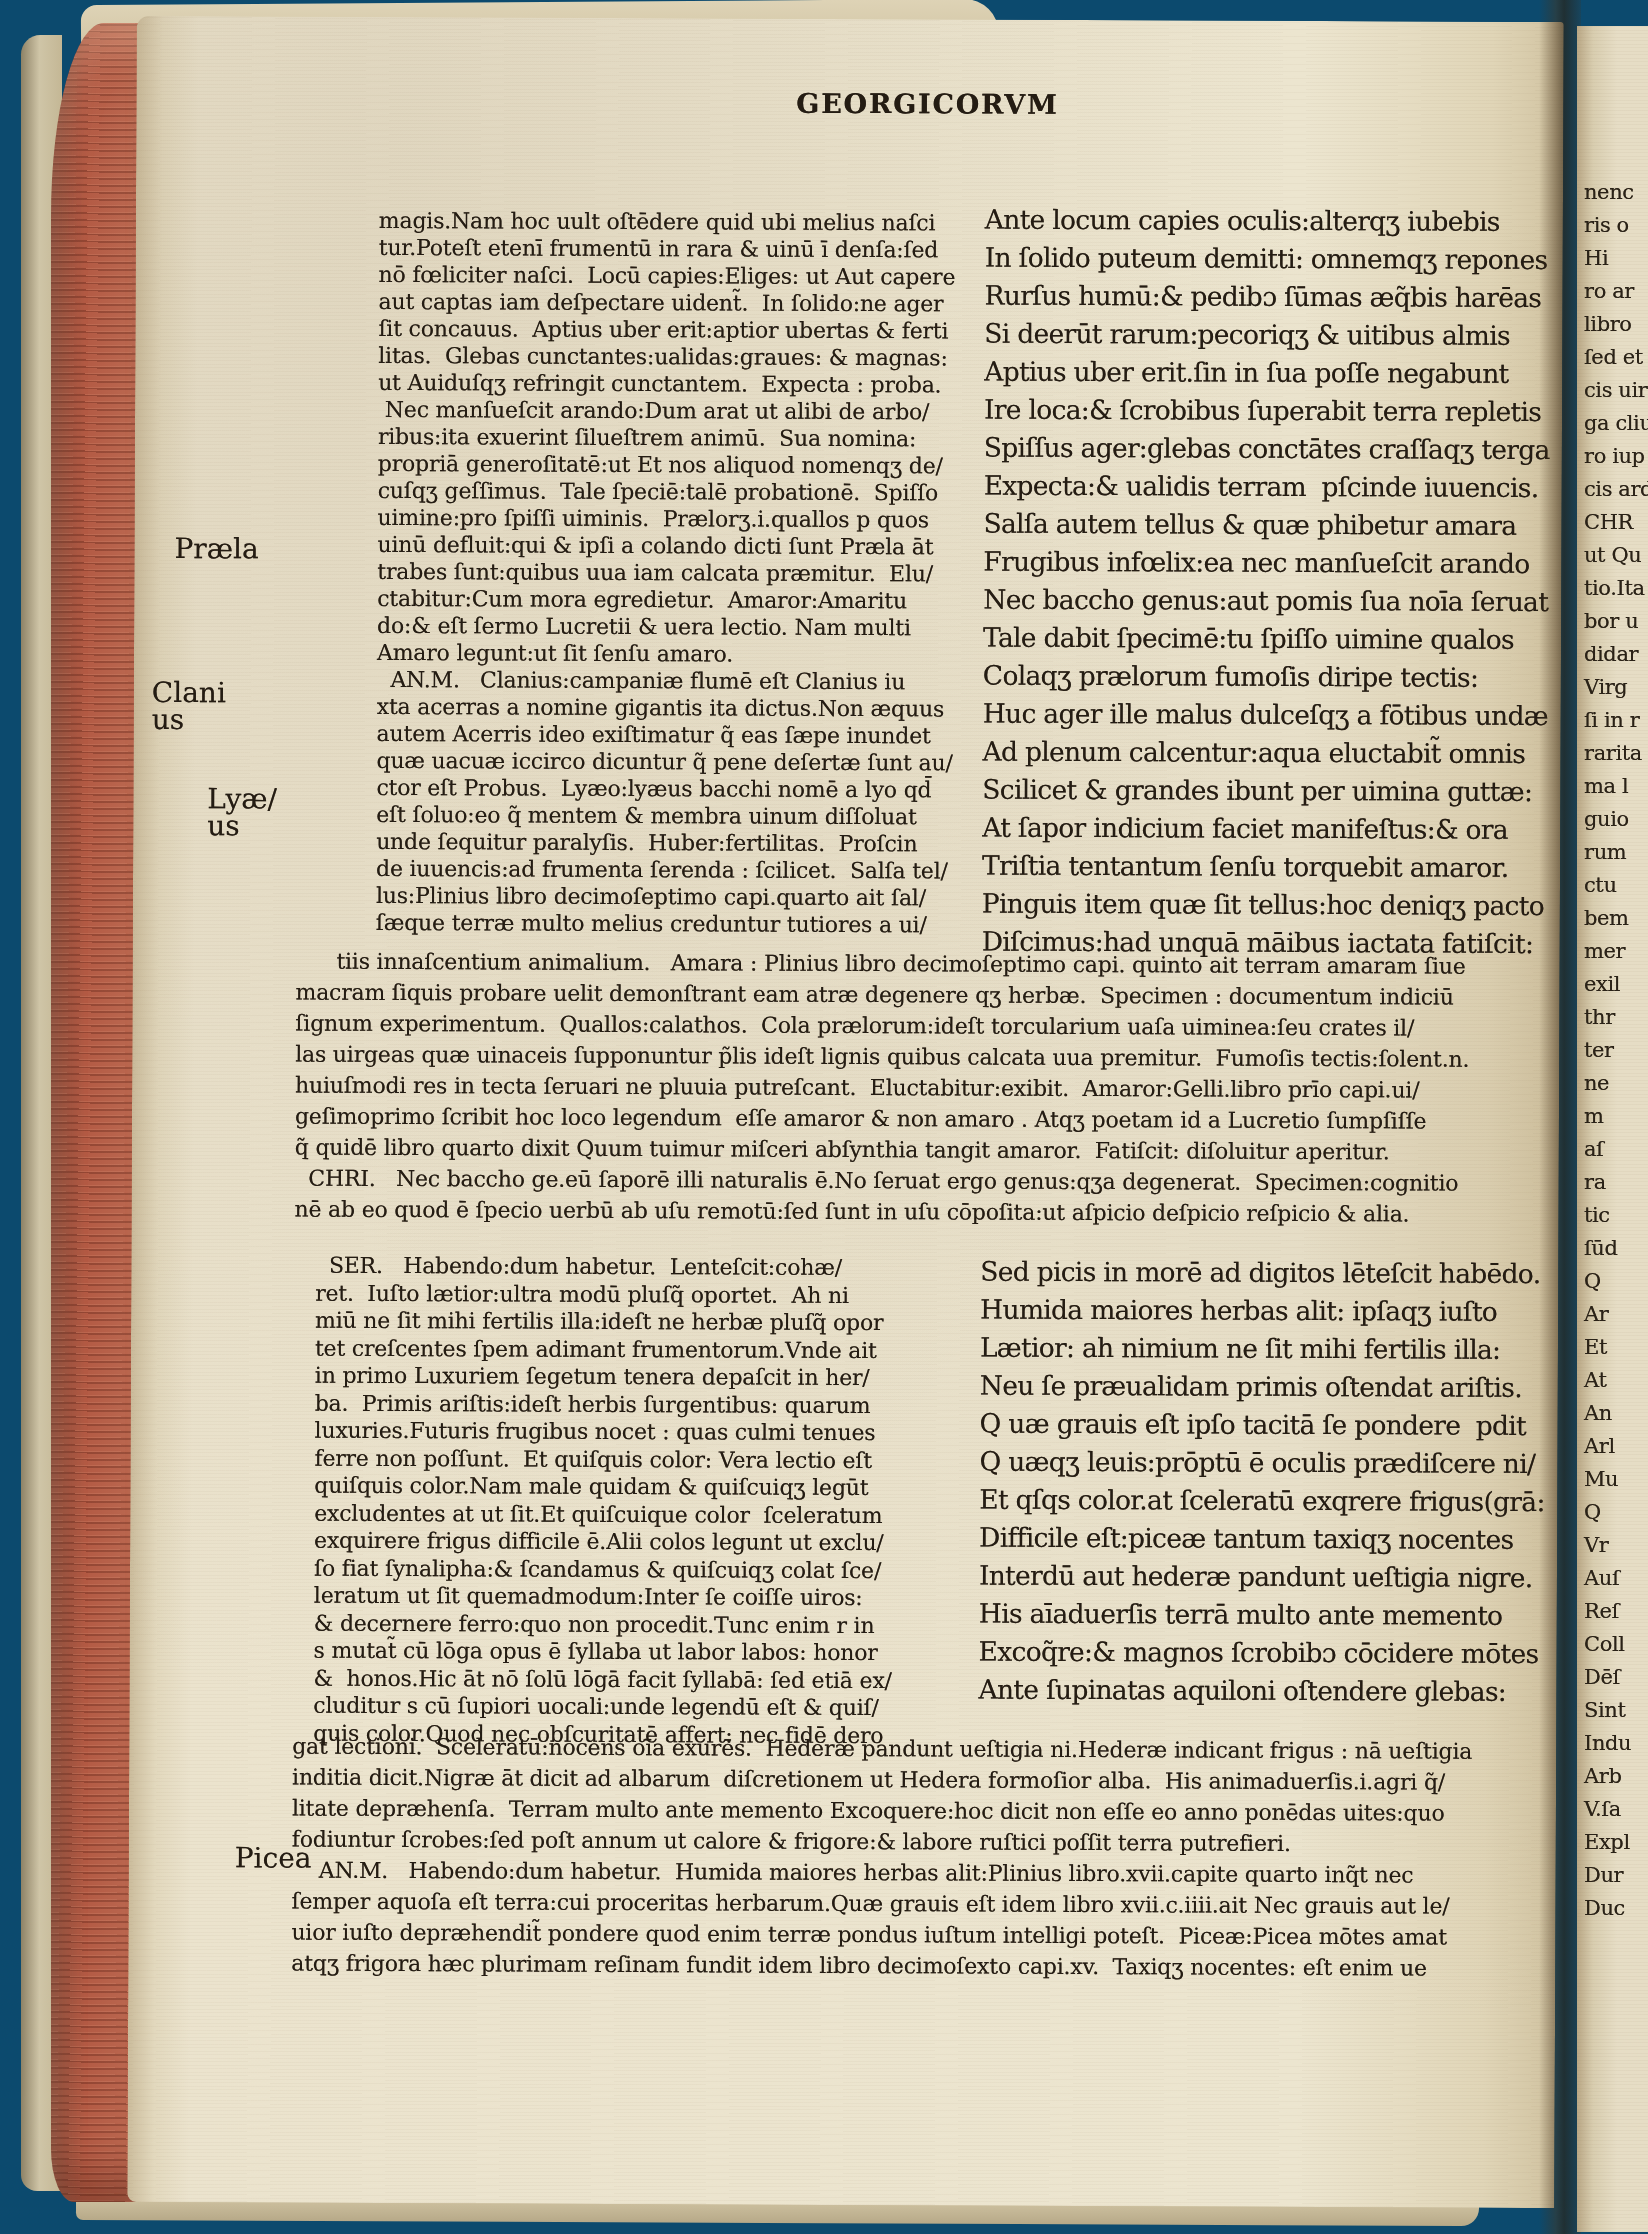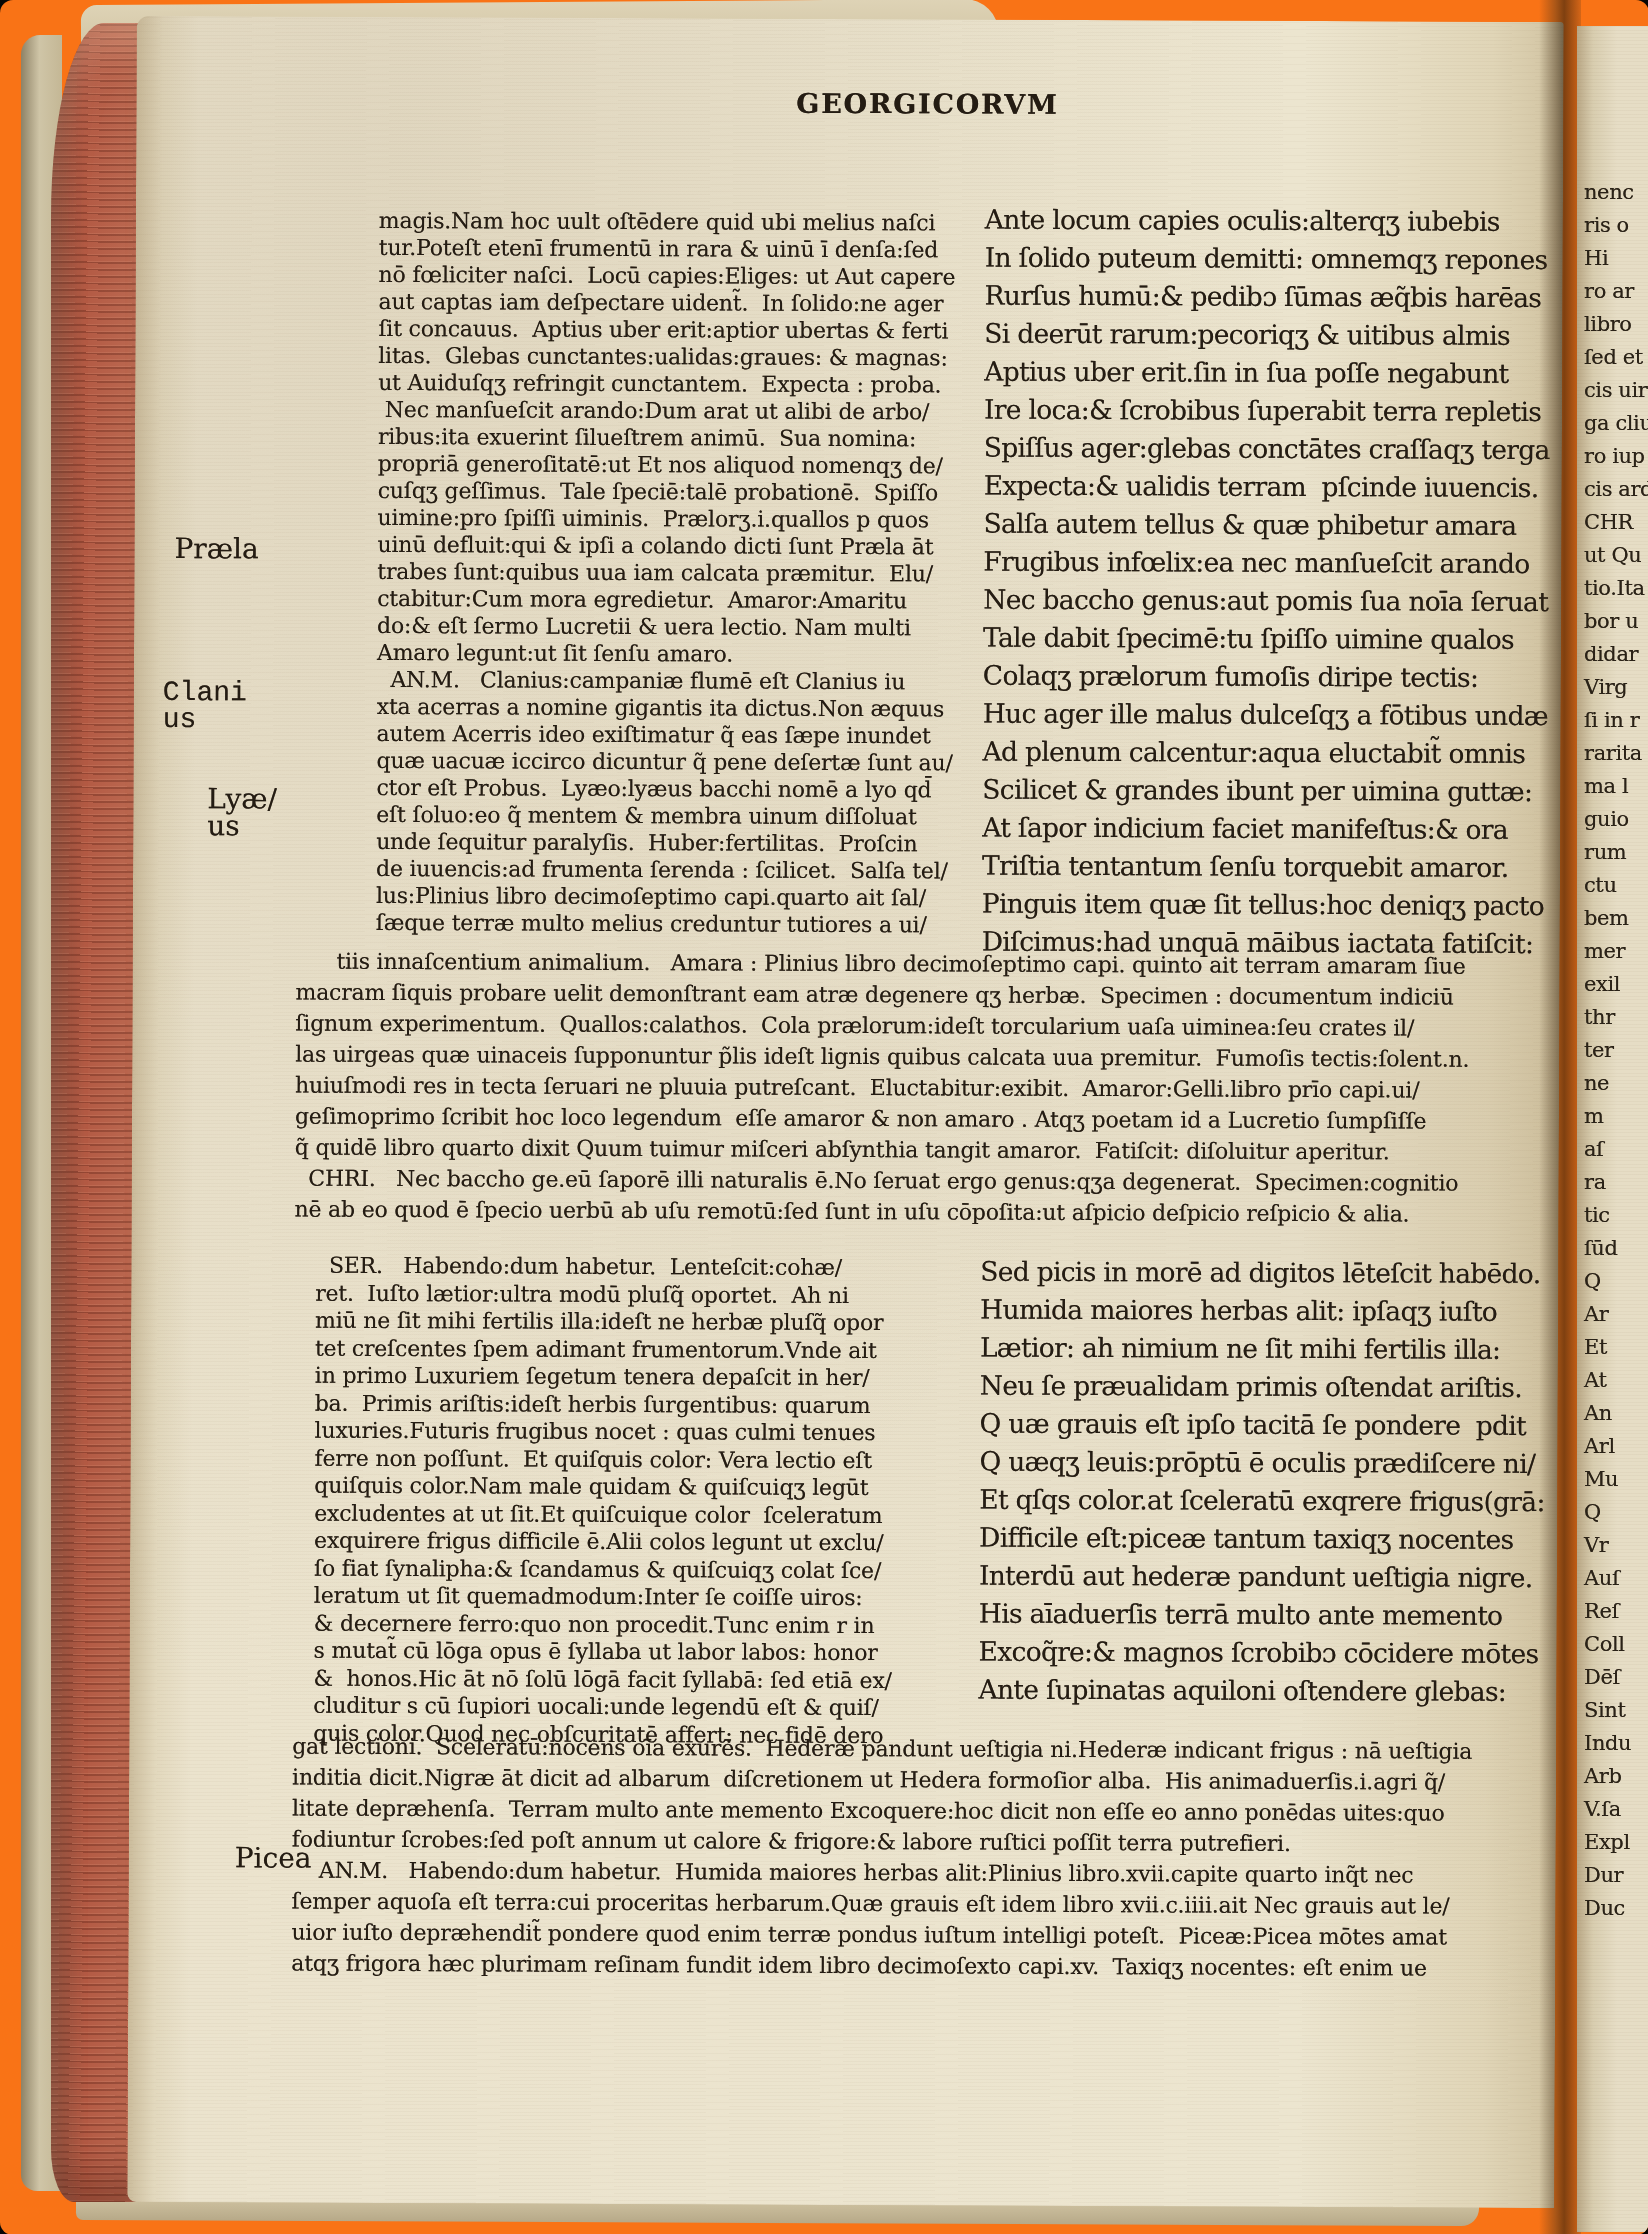--- a/index.html
+++ b/index.html
@@ -1,17 +1,17 @@
 <!DOCTYPE html>
 <html style="font-size:14px"><head>
 <meta charset="utf-8">
 <style>
   html,body{margin:0;padding:0;background:#070604;}
-  .stage{position:relative;width:1649px;height:2235px;background:#f97316;overflow:hidden;
-         font-family:"DejaVu Serif", serif;border-radius:13px;}
+  .stage{position:relative;width:1649px;height:2235px;background:#0c4a6e;overflow:hidden;
+         font-family:"DejaVu Serif", serif;}
 
   
   .top-edge{position:absolute;left:81px;top:1.8px;width:918px;height:55px;
     background:linear-gradient(180deg,#ded3b6,#cfc2a0);
     border-radius:16px 35px 0 0;transform:rotate(-0.4deg);}
   .bottom-band{position:absolute;left:76px;top:2193px;width:1403px;height:30px;
     background:linear-gradient(180deg,#d6caa9,#b7a988);
     border-radius:0 0 17.6px 7px;transform:rotate(0.25deg);}
   .spine-edge{position:absolute;left:21px;top:35px;width:41px;height:2156px;
     background:linear-gradient(90deg,#8e8266 0,#cfc5a7 45%,#c4b795 100%);
@@ -53,21 +53,21 @@
   .top-right{left:849px;top:181px;width:529px;}
   .middle{left:163px;top:929px;width:1231px;}
   .sec2-left{left:184px;top:1235px;width:646px;}
   .sec2-left .line{line-height:27.5px;}
   .sec2-right{left:849px;top:1233px;width:529px;}
   .bottom{left:163px;top:1714px;width:1235px;}
   .bottom .line{line-height:31px;}
   .mn{position:absolute;font-size:28px;line-height:27px;white-space:pre-line;
       text-shadow:0 0 0.4px rgba(45,33,20,.65);}
   .mn-praela{left:40px;top:519px;}
-  .mn-clanius{left:29px;top:663px;font-family:Liberation Mono, monospace;}
+  .mn-clanius{left:18px;top:663px;}
   .mn-lyaeus{left:30px;top:769px;margin-left:44px;}
   .mn-picea{left:62px;top:1828px;margin-left:44px;}
   .fragments{position:absolute;left:7px;top:150px;}
   .fragments .line{font-size:21px;line-height:33px;letter-spacing:-0.4px;}
 </style>
 </head>
 <body>
 
 <div class="stage">
   <div class="top-edge"></div>

